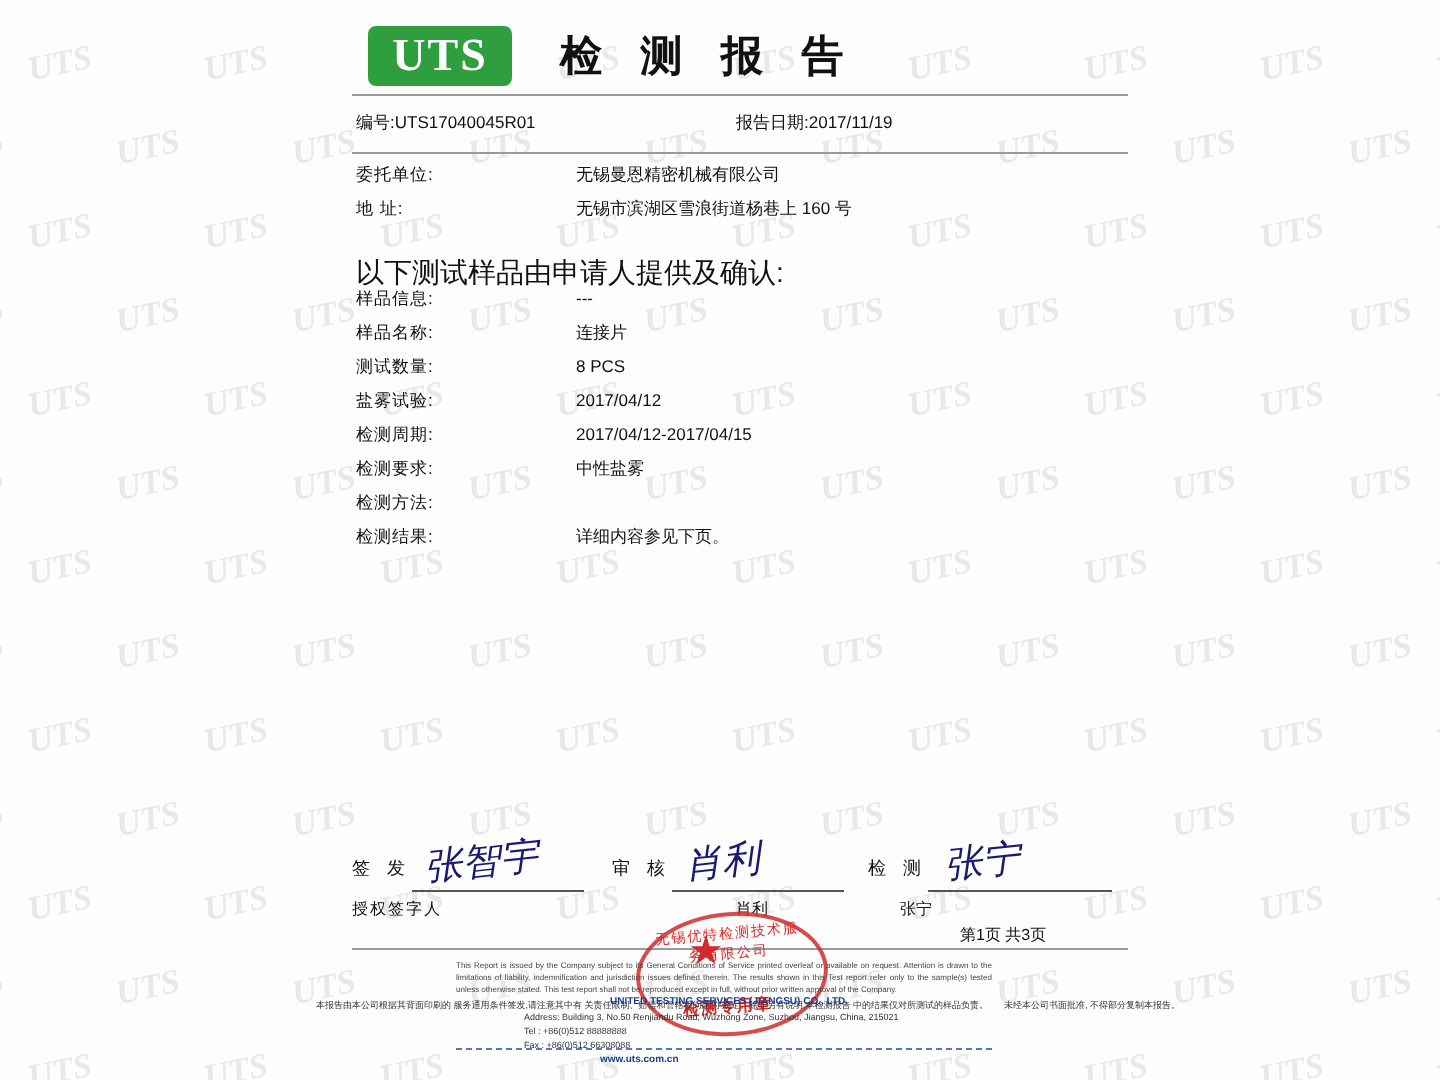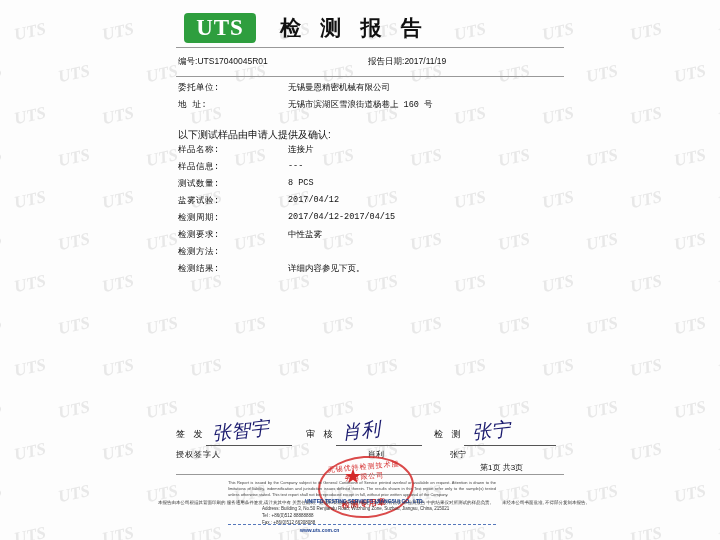--- a/index.html
+++ b/index.html
@@ -99,40 +99,39 @@
     position: absolute;
     left: 28px;
     top: 82px;
     width: 390px;
   }
   .field {
     position: relative;
     height: 17px;
     font-size: 8.5px;
     color: #111;
-    font-family: Liberation Mono, monospace;
   }
   .field .label {
     position: absolute;
     left: 0;
     top: 0;
     width: 92px;
     letter-spacing: 0.5px;
   }
   .field .value {
     position: absolute;
     left: 110px;
     top: 0;
     width: 280px;
   }
   .note-line {
     position: absolute;
     left: 28px;
     top: 128px;
-    font-size: 10px;
+    font-size: 14px;
     color: #111;
     text-align: center;
   }
   .fields2 {
     position: absolute;
     left: 28px;
     top: 144px;
     width: 390px;
   }
   
@@ -500,26 +499,26 @@
       <div class="field">
         <span class="label">地       址:</span>
         <span class="value">无锡市滨湖区雪浪街道杨巷上 160 号</span>
       </div>
     </div>
 
     <div class="note-line">以下测试样品由申请人提供及确认:</div>
 
     <div class="fields2">
       <div class="field">
+        <span class="label">样品信息:</span>
+        <span class="value">---</span>
+      </div>
+      <div class="field">
         <span class="label">样品名称:</span>
         <span class="value">连接片</span>
-      </div>
-      <div class="field">
-        <span class="label">样品信息:</span>
-        <span class="value">---</span>
       </div>
       <div class="field">
         <span class="label">测试数量:</span>
         <span class="value">8 PCS</span>
       </div>
       <div class="field">
         <span class="label">盐雾试验:</span>
         <span class="value">2017/04/12</span>
       </div>
       <div class="field">

